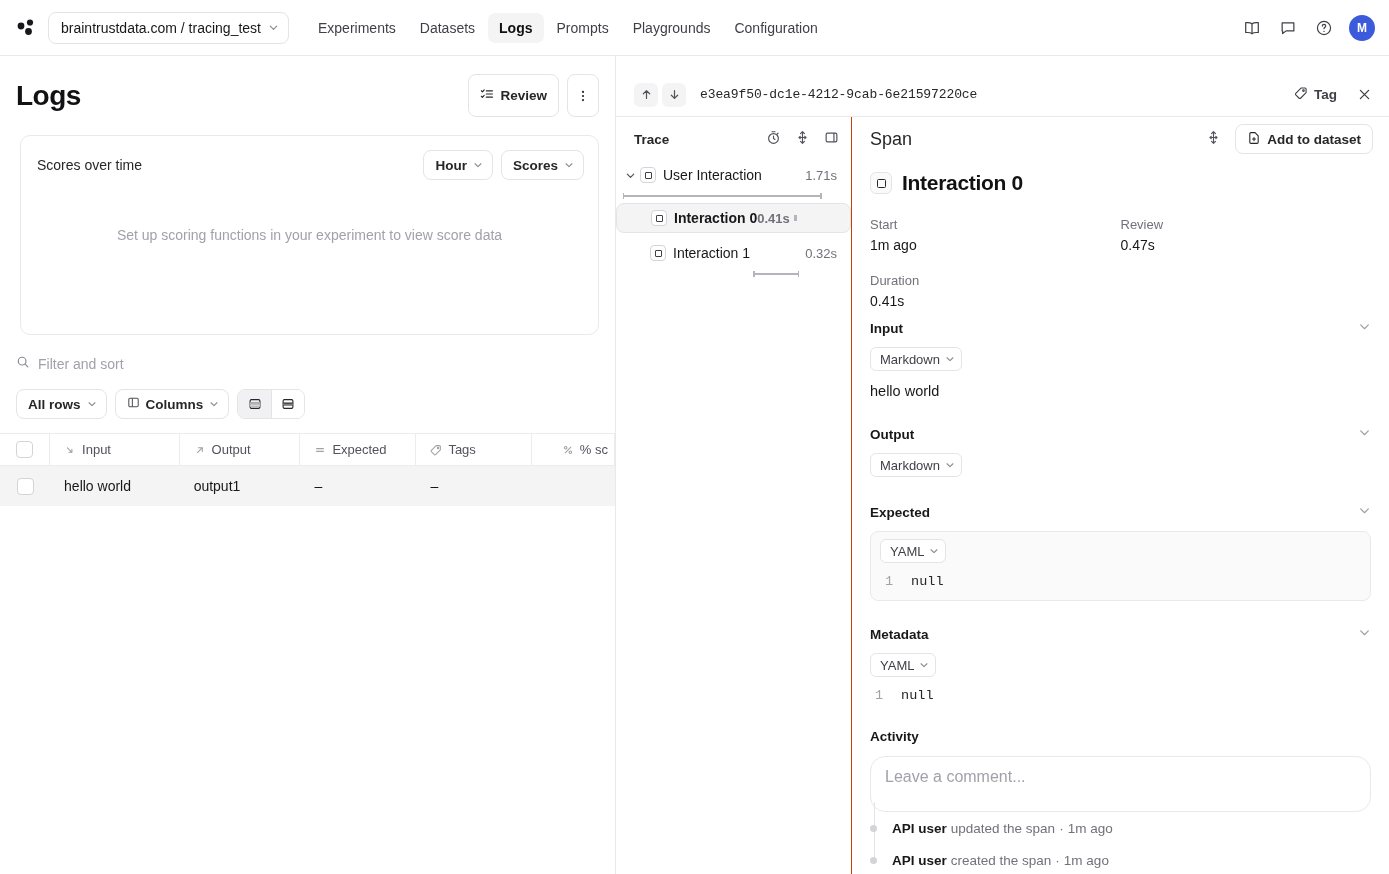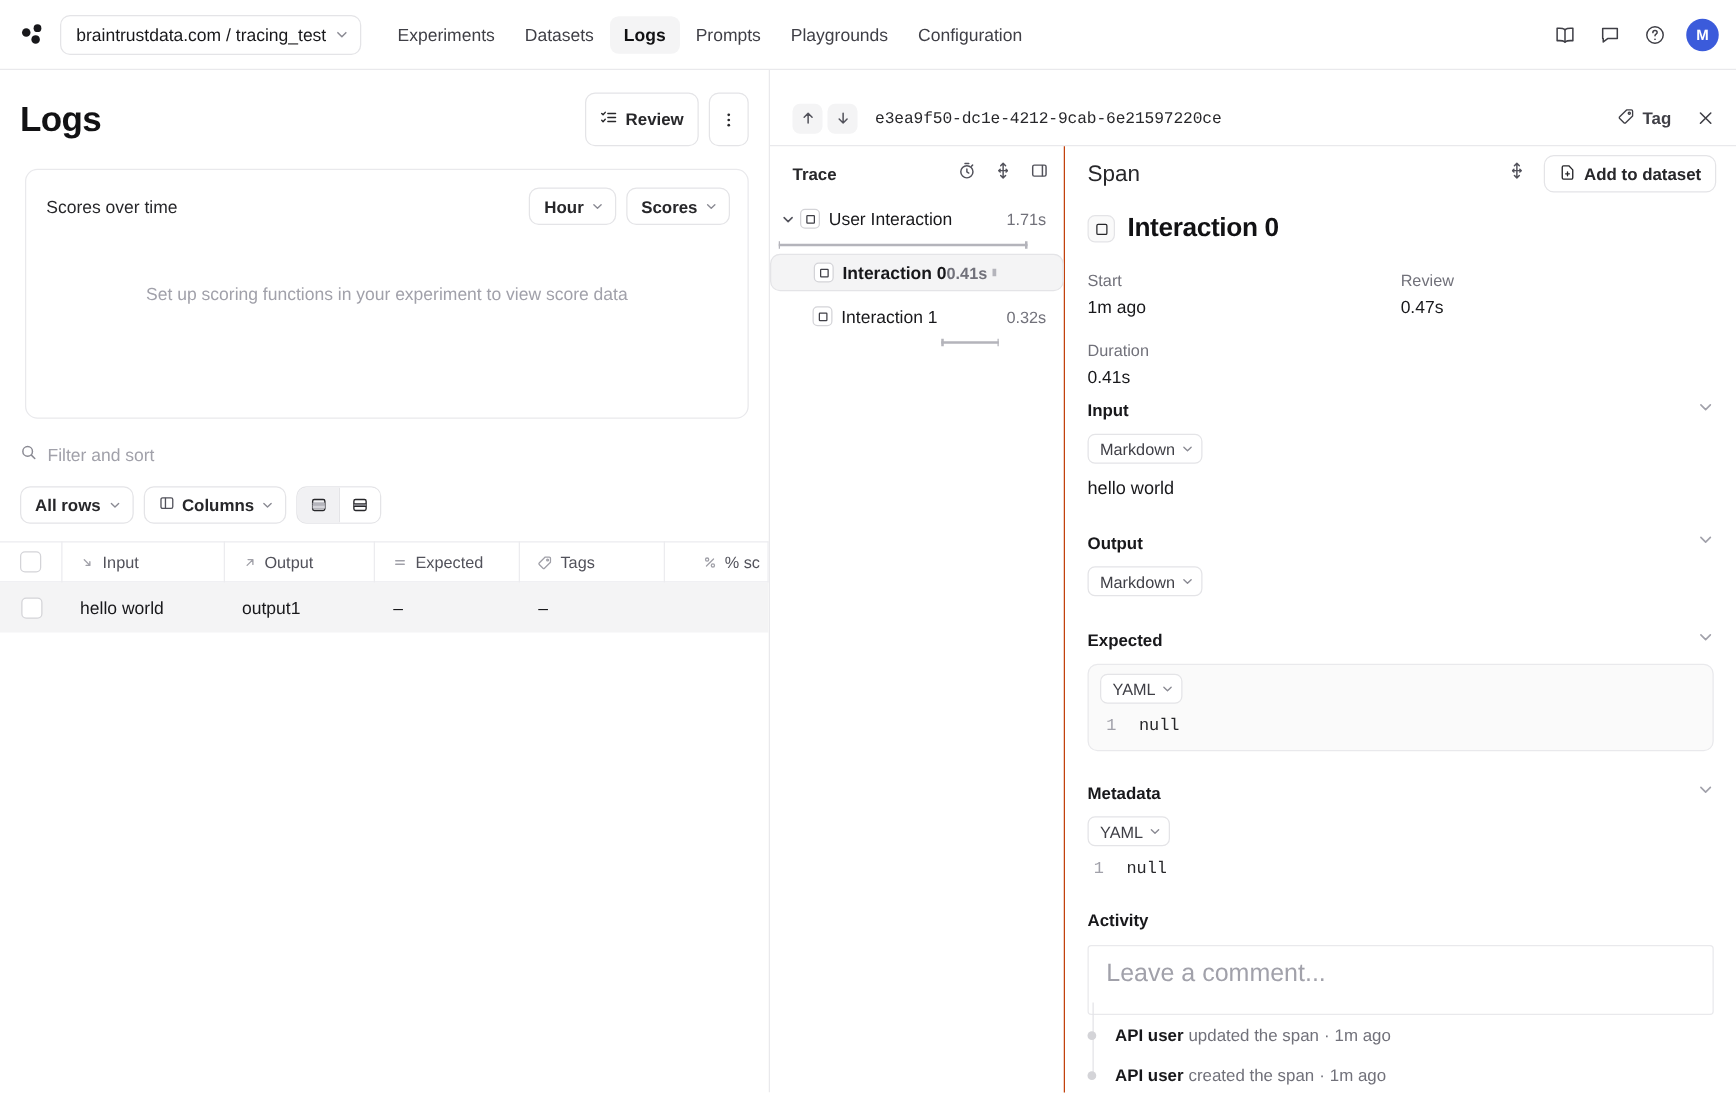--- a/index.html
+++ b/index.html
@@ -166,22 +166,22 @@
   }
   .mdtext { margin-top: 12px; font-size: 14.5px; color: #18181b; }
   .codebox { margin-top: 8px; border: 1px solid #e9e9ec; border-radius: 8px; background: #fafafa; padding: 7px 9px 11px 9px; }
   .codebox .fmt { background: #fff; margin-top: 0; }
   .codeline { display: flex; gap: 18px; margin-top: 11px; padding-left: 5px; font-family: "Liberation Mono", monospace; font-size: 13.5px; }
   .codeline .ln { color: #a1a1aa; }
   .codeline .tx { color: #27272a; }
   .codeplain { padding-left: 5px; }
 
   .commentbox {
-    margin-top: 9px; border: 1px solid #e9e9ec; border-radius: 3px; height: 56px;
-    padding: 11px 14px; font-size: 20px; color: #a1a1aa; cursor: text; background: #fff;
+    margin-top: 9px; border: 1px solid #e9e9ec; border-radius: 15px; height: 56px;
+    padding: 11px 14px; font-size: 16px; color: #a1a1aa; cursor: text; background: #fff;
   }
   .feed { margin-top: 0; position: relative; padding-left: 22px; }
   .feed .rail { position: absolute; left: 4px; top: -10px; bottom: 13px; width: 1px; background: #e4e4e7; }
   .feeditem { display: flex; align-items: center; height: 32px; position: relative; font-size: 13.5px; color: #71717a; }
   .feeditem .dot { position: absolute; left: -22px; width: 7px; height: 7px; border-radius: 50%; background: #d4d4d8; }
   .feeditem b { color: #18181b; font-weight: 700; margin-right: 4px; }
   .feeditem .sep { margin: 0 4px; }
 </style>
 </head>
 <body>

